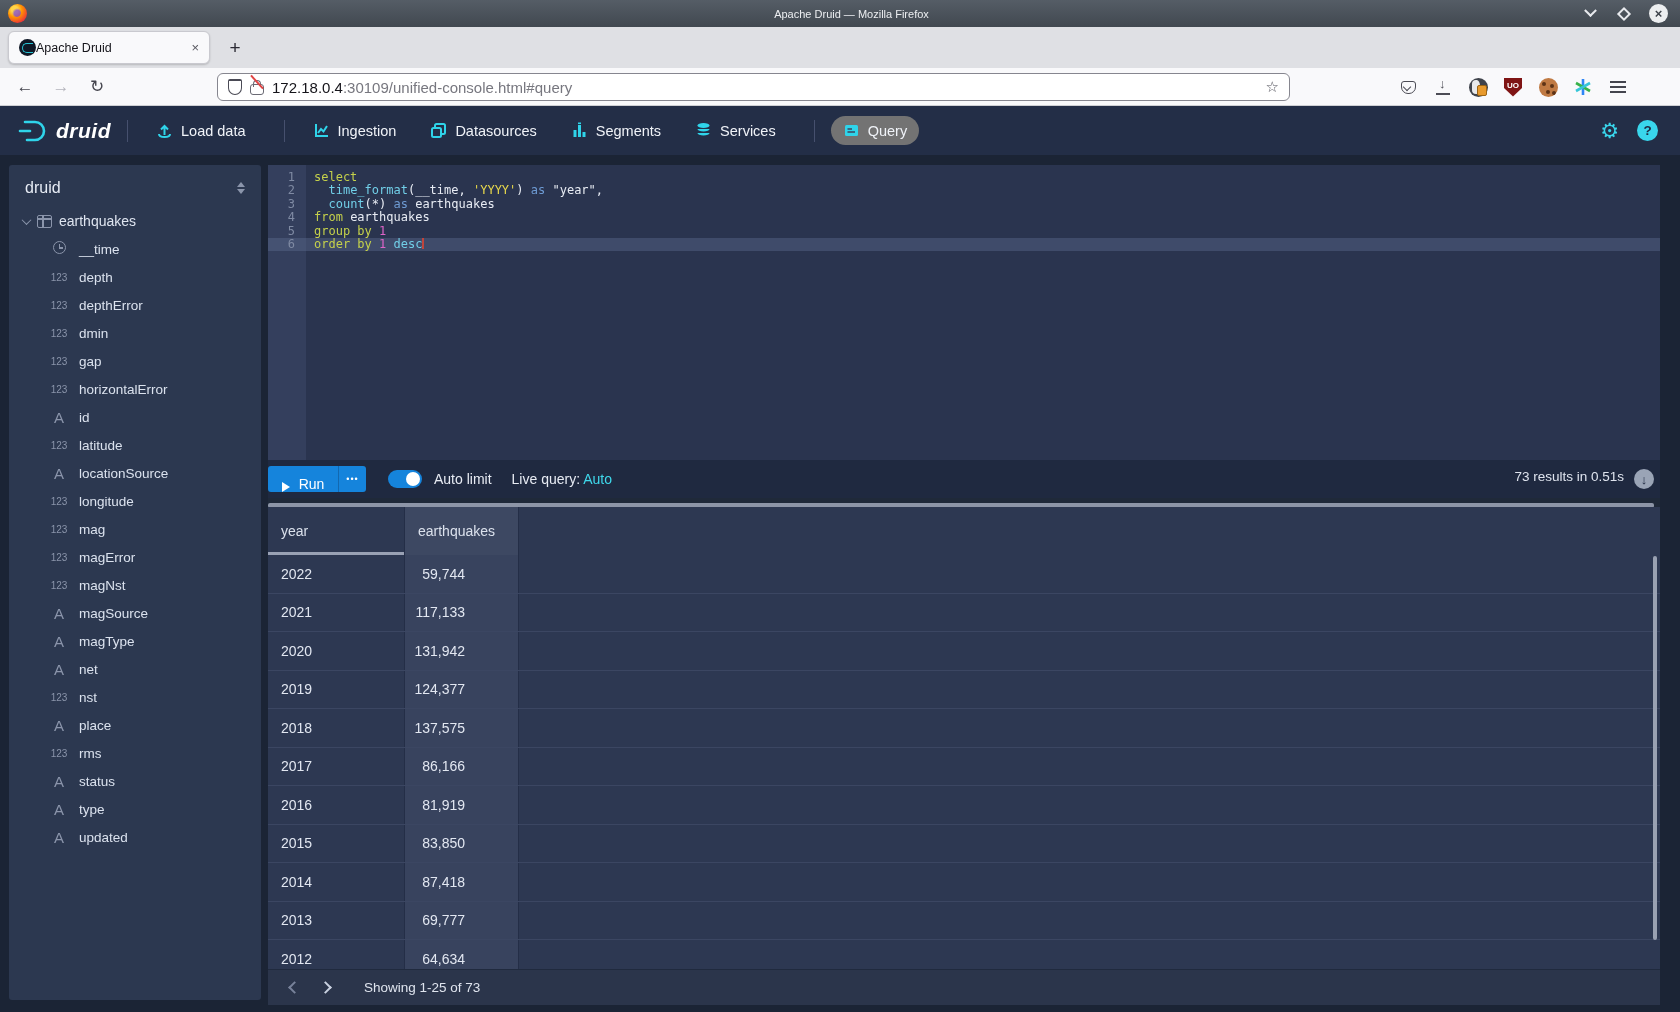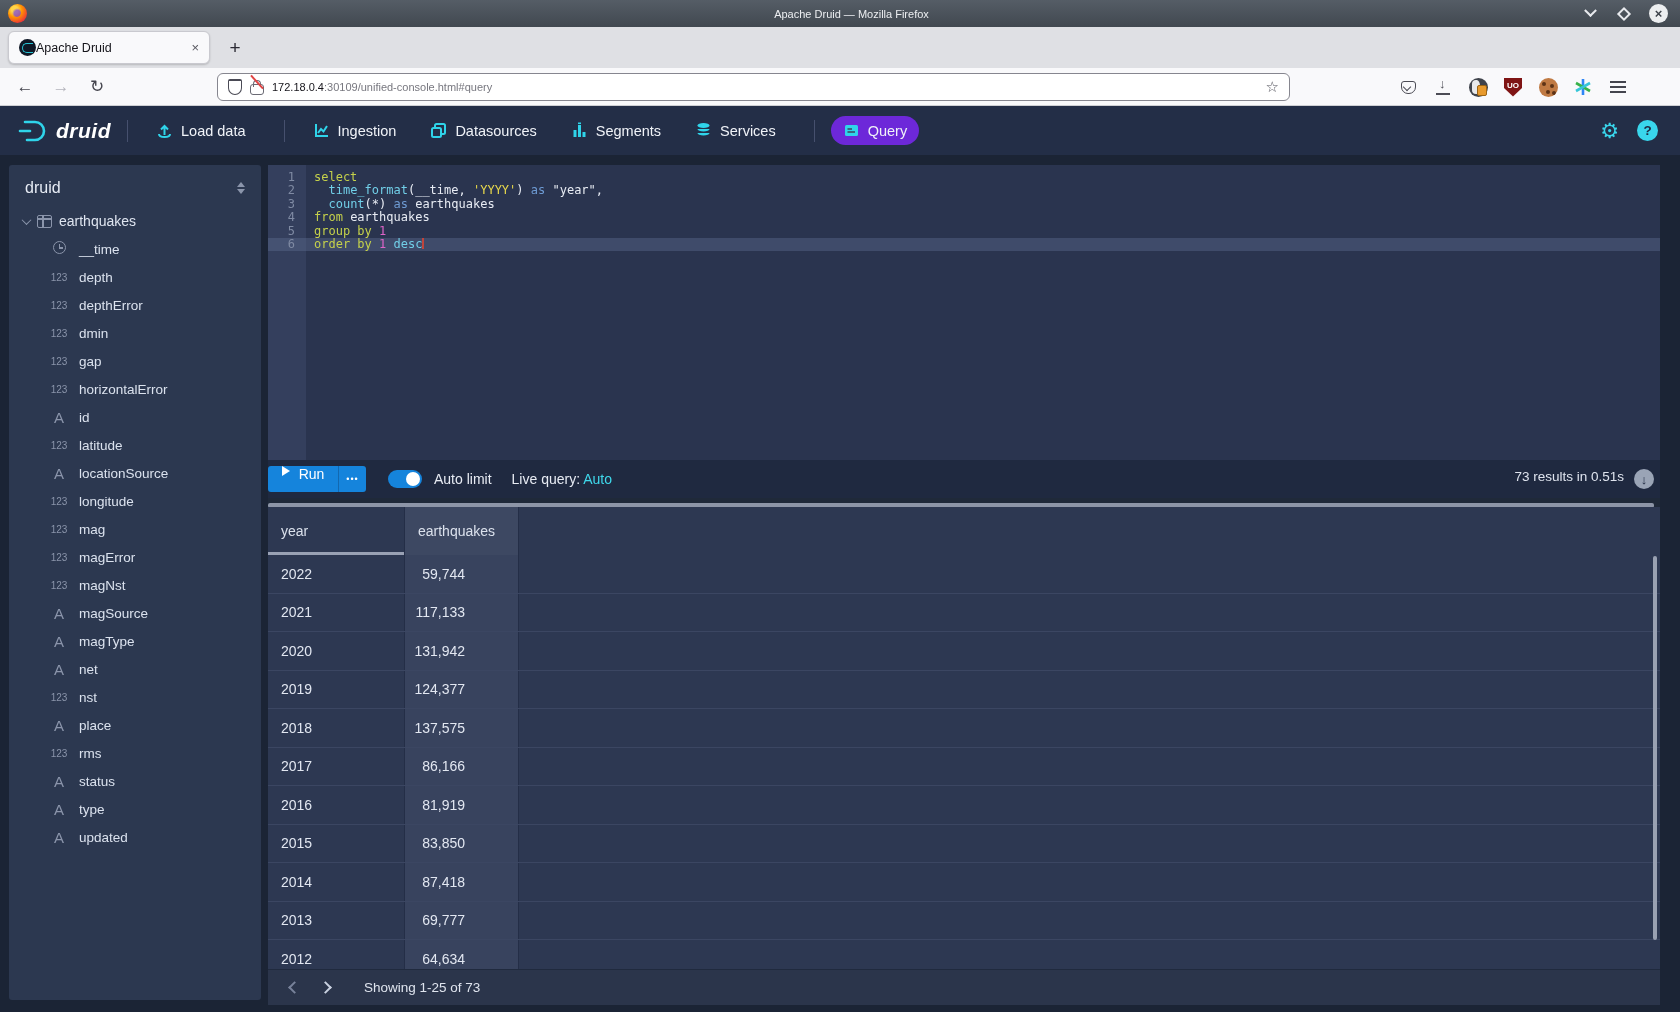--- a/index.html
+++ b/index.html
@@ -43,21 +43,21 @@
   #toolbar .left-group { display:flex; align-items:center; margin-left:10px; gap:6px; }
   .urlbar { position:absolute; left:217px; top:5px; width:1073px; height:28px; background:#ffffff;
     border:1px solid #86868f; border-radius:6px; display:flex; align-items:center; padding:0 10px; gap:8px; }
   .shield-ic, .lock-ic { width:14px; height:16px; position:relative; flex:0 0 auto; }
   .shield-ic { border:1.6px solid #4a4a55; border-top-width:2px; border-radius:2px 2px 7px 7px; }
   .lock-ic { border:1.6px solid #6a6a74; border-radius:3px; height:11px; margin-top:4px; }
   .lock-ic::before { content:""; position:absolute; left:2px; top:-5px; width:6px; height:6px;
     border:1.6px solid #6a6a74; border-bottom:none; border-radius:4px 4px 0 0; }
   .lock-ic::after { content:""; position:absolute; left:-3px; top:-4px; width:18px; height:2px;
     background:#e04343; transform:rotate(48deg); transform-origin:center; }
-  .url-text { font-size:11px; white-space:nowrap; }
+  .url-text { font-size:15px; white-space:nowrap; }
   .url-host { color:#15141a; }
   .url-rest { color:#77777f; }
   .url-star { margin-left:auto; color:#55555e; font-size:15px; }
   .ext-icons { position:absolute; right:52px; top:0; height:38px; display:flex; align-items:center; gap:15px; }
   .ext { width:20px; height:20px; display:flex; align-items:center; justify-content:center; }
   .pocket-ic { width:15px; height:13px; border:1.8px solid #4c4c55; border-radius:3px 3px 7px 7px; position:relative; }
   .pocket-ic::after { content:""; position:absolute; left:2.5px; top:2px; width:5px; height:5px;
     border-right:1.8px solid #4c4c55; border-bottom:1.8px solid #4c4c55; transform:rotate(45deg); }
   .dl-ic { position:relative; width:14px; height:14px; }
   .dl-ic::before { content:"↓"; position:absolute; left:3px; top:-4px; font-size:13px; font-weight:bold; color:#4c4c55; }
@@ -76,21 +76,21 @@
   .menu-ic::after { content:""; position:absolute; left:0; top:3px; width:16px; height:2px; background:#44454e; }
 
   
   #druidnav { position:absolute; left:0; top:106px; width:1680px; height:49px; background:#232e47;
     display:flex; align-items:center; color:#eef1f7; }
   .brand { display:flex; align-items:center; gap:8px; margin-left:18px; }
   .brand-word { font-size:21px; font-weight:600; letter-spacing:.5px; color:#fff; font-style:italic; }
   .nav-sep { width:1px; height:22px; background:#46506e; margin:0 16px; }
   .dnav-item { display:flex; align-items:center; gap:8px; padding:6px 12px; border-radius:16px;
     font-size:14.5px; color:#f0f3f8; margin-right:10px; }
-  .dnav-item.active { background:#6d28d9; }
+  .dnav-item.active { background:#737373; }
   .dnav-icon { display:flex; align-items:center; }
   .nav-spacer { flex:1; }
   .gear-ic { color:#39d6ec; font-size:21px; margin-right:18px; }
   .help-ic { width:21px; height:21px; border-radius:50%; background:#39d6ec; color:#1d2740;
     font-weight:bold; font-size:13.5px; display:flex; align-items:center; justify-content:center; margin-right:22px; }
 
   
   #workspace { position:absolute; left:0; top:155px; width:1680px; height:857px; background:#1b2435; }
 
   #sidebar { position:absolute; left:9px; top:10px; width:252px; height:835px; background:#2c3850;
@@ -126,21 +126,21 @@
   .cl.cur { background:rgba(96,112,150,.38); }
   .ln { width:38px; padding-right:11px; text-align:right; color:#7f8aa3; flex:0 0 auto; }
   .ct { padding-left:8px; white-space:pre; }
   .tk-kw { color:#c5d14b; } .tk-fn { color:#71cfe8; } .tk-st { color:#e7d84b; }
   .tk-op { color:#6e9bd4; } .tk-nu { color:#de64c8; } .tk-pl { color:#e8ecf4; }
   .caret { display:inline-block; width:2px; height:11px; background:#c0453c; vertical-align:-1px; }
 
   
   #runbar { position:absolute; left:0; top:295px; width:1392px; height:38px; background:#1f2940;
     display:flex; align-items:center; }
-  .btn-run { display:flex; align-items:flex-start; justify-content:center; gap:9px; width:70px; height:26px;
+  .btn-run { display:flex; align-items:flex-end; justify-content:center; gap:9px; width:70px; height:26px;
     background:#1584dc; border-radius:3px 0 0 3px; color:#fff; font-size:14px; }
   .play-tri { width:0; height:0; border-left:8px solid #fff; border-top:5px solid transparent; border-bottom:5px solid transparent; }
   .btn-more { width:28px; height:26px; background:#1584dc; border-left:1px solid #1268b0;
     border-radius:0 3px 3px 0; color:#fff; font-size:9px; letter-spacing:1px;
     display:flex; align-items:center; justify-content:center; }
   .toggle { width:34px; height:18px; border-radius:9px; background:#1584dc; position:relative; margin-left:22px; }
   .toggle .knob { position:absolute; right:2px; top:2px; width:14px; height:14px; border-radius:50%; background:#fff; }
   .rb-label { color:#e7ebf3; font-size:14px; margin-left:12px; }
   .rb-live { margin-left:20px; }
   .rb-live .val { color:#3fd9ec; }

